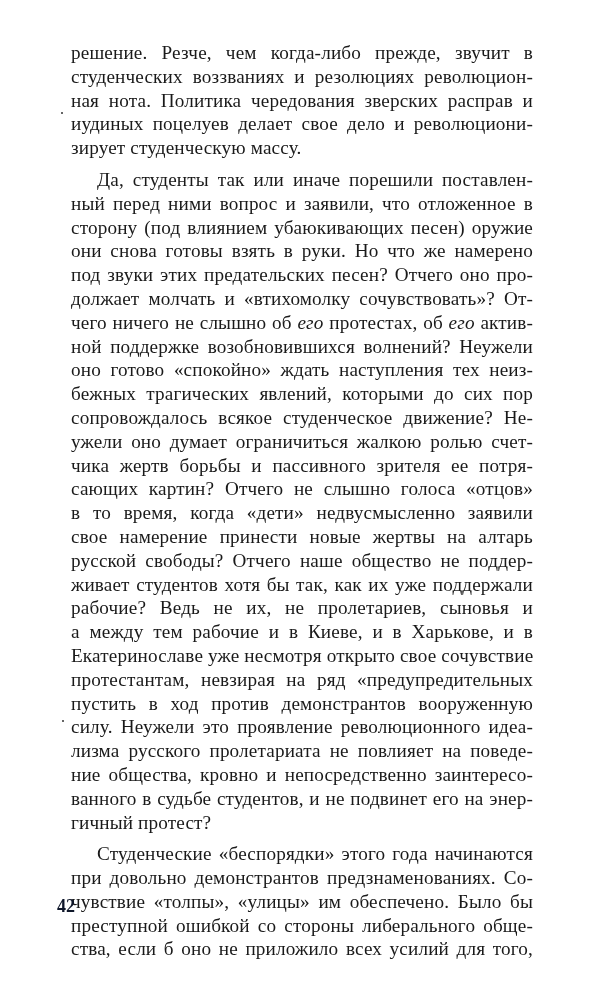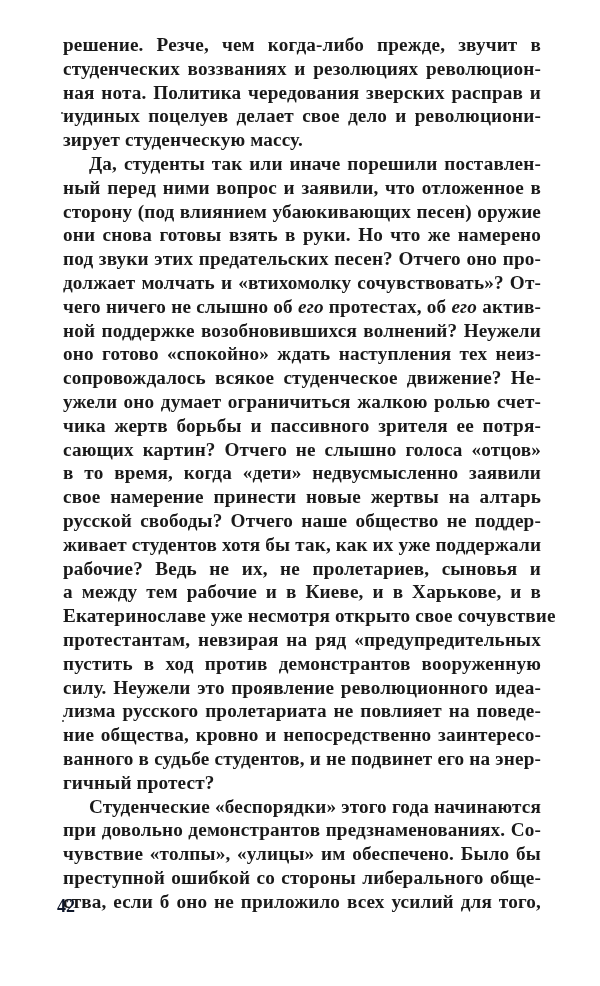--- a/index.html
+++ b/index.html
@@ -17,23 +17,22 @@
     .page {
       position: absolute;
       left: 63px;
       top: 33px;
       width: 478px;
       font-family: "Liberation Serif", "DejaVu Serif", serif;
       font-size: 19.2px;
       line-height: 23.8px;
     }
     .para {
-      margin: 0;
+      margin: 8px;
       padding: 0;
-      font-weight: bold;
     }
     .line {
       display: block;
       height: 23.8px;
       white-space: nowrap;
       text-align: justify;
       text-align-last: justify;
       letter-spacing: 0.15px;
       overflow: visible;
     }
@@ -77,20 +76,21 @@
   <div class="para">
       <span class="line indent">Да, студенты так или иначе порешили поставлен-</span>
       <span class="line">ный перед ними вопрос и заявили, что отложенное в</span>
       <span class="line">сторону (под влиянием убаюкивающих песен) оружие</span>
       <span class="line">они снова готовы взять в руки. Но что же намерено</span>
       <span class="line">под звуки этих предательских песен? Отчего оно про-</span>
       <span class="line">должает молчать и «втихомолку сочувствовать»? От-</span>
       <span class="line">чего ничего не слышно об <span class="it">его</span> протестах, об <span class="it">его</span> актив-</span>
       <span class="line">ной поддержке возобновившихся волнений? Неужели</span>
       <span class="line">оно готово «спокойно» ждать наступления тех неиз-</span>
+      <span class="line">бежных трагических явлений, которыми до сих пор</span>
       <span class="line">сопровождалось всякое студенческое движение? Не-</span>
       <span class="line">ужели оно думает ограничиться жалкою ролью счет-</span>
       <span class="line">чика жертв борьбы и пассивного зрителя ее потря-</span>
       <span class="line">сающих картин? Отчего не слышно голоса «отцов»</span>
       <span class="line">в то время, когда «дети» недвусмысленно заявили</span>
       <span class="line">свое намерение принести новые жертвы на алтарь</span>
       <span class="line">русской свободы? Отчего наше общество не поддер-</span>
       <span class="line">живает студентов хотя бы так, как их уже поддержали</span>
       <span class="line">рабочие? Ведь не их, не пролетариев, сыновья и</span>
       <span class="line">а между тем рабочие и в Киеве, и в Харькове, и в</span>

